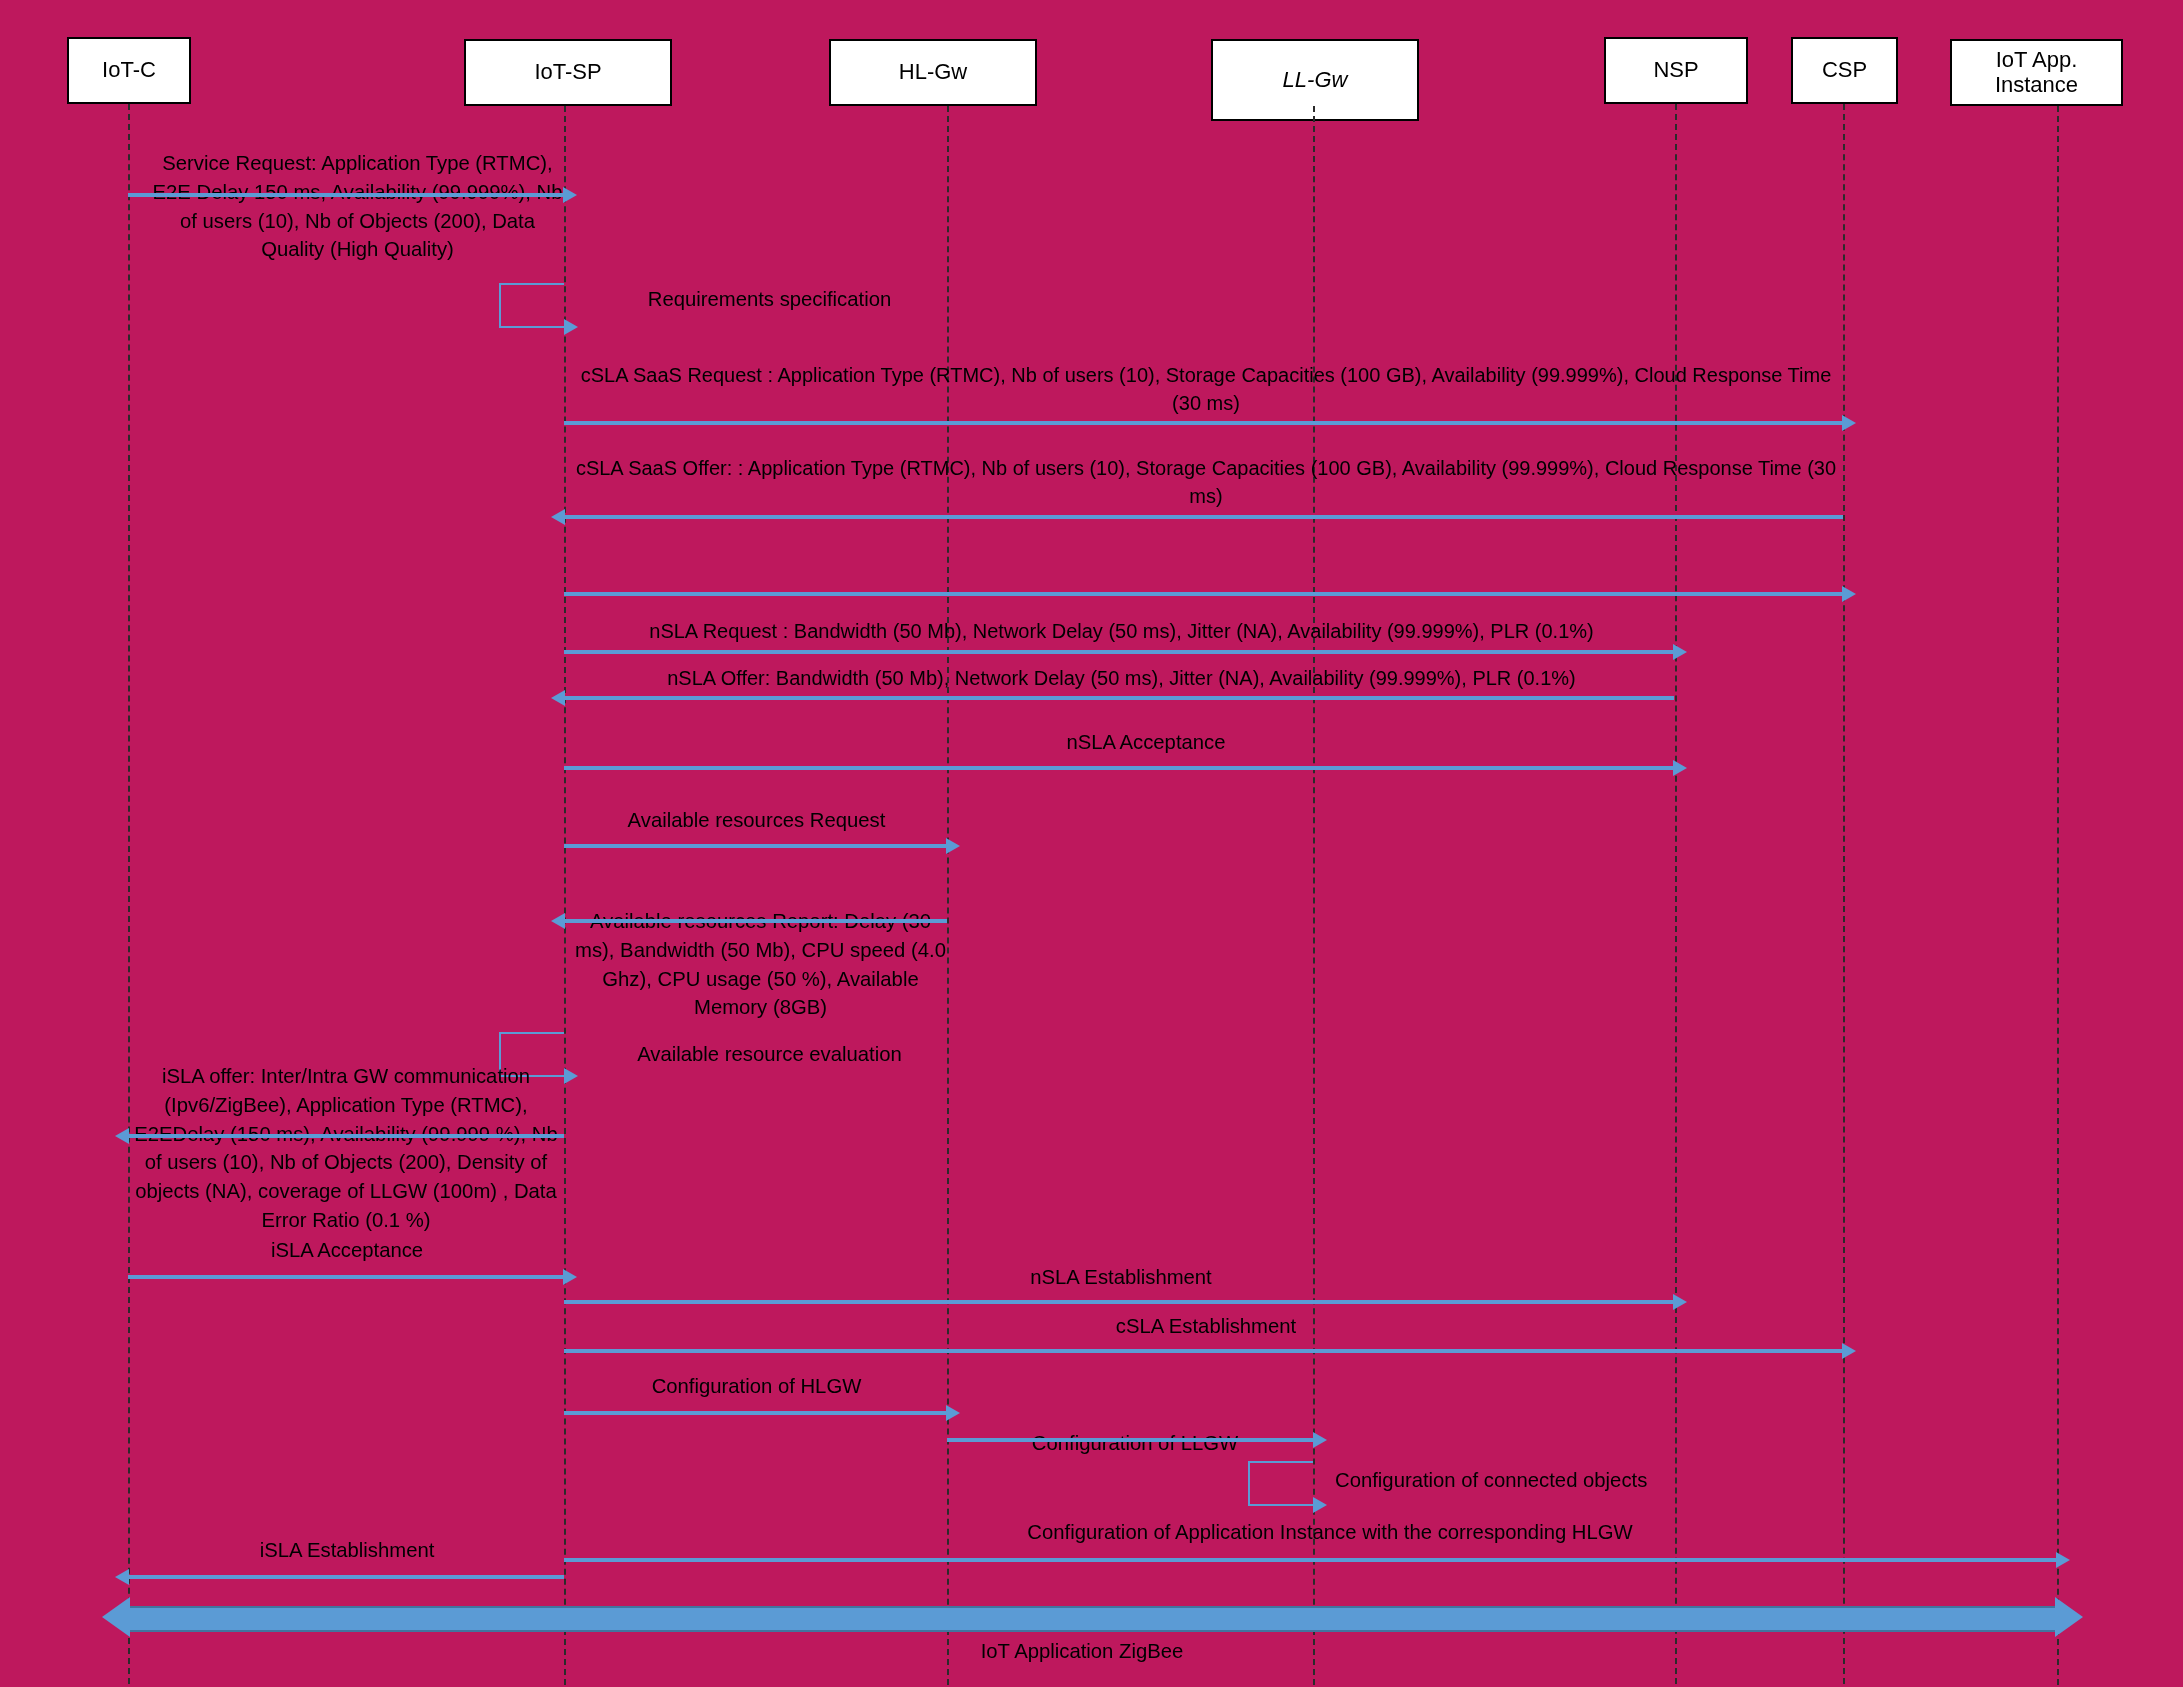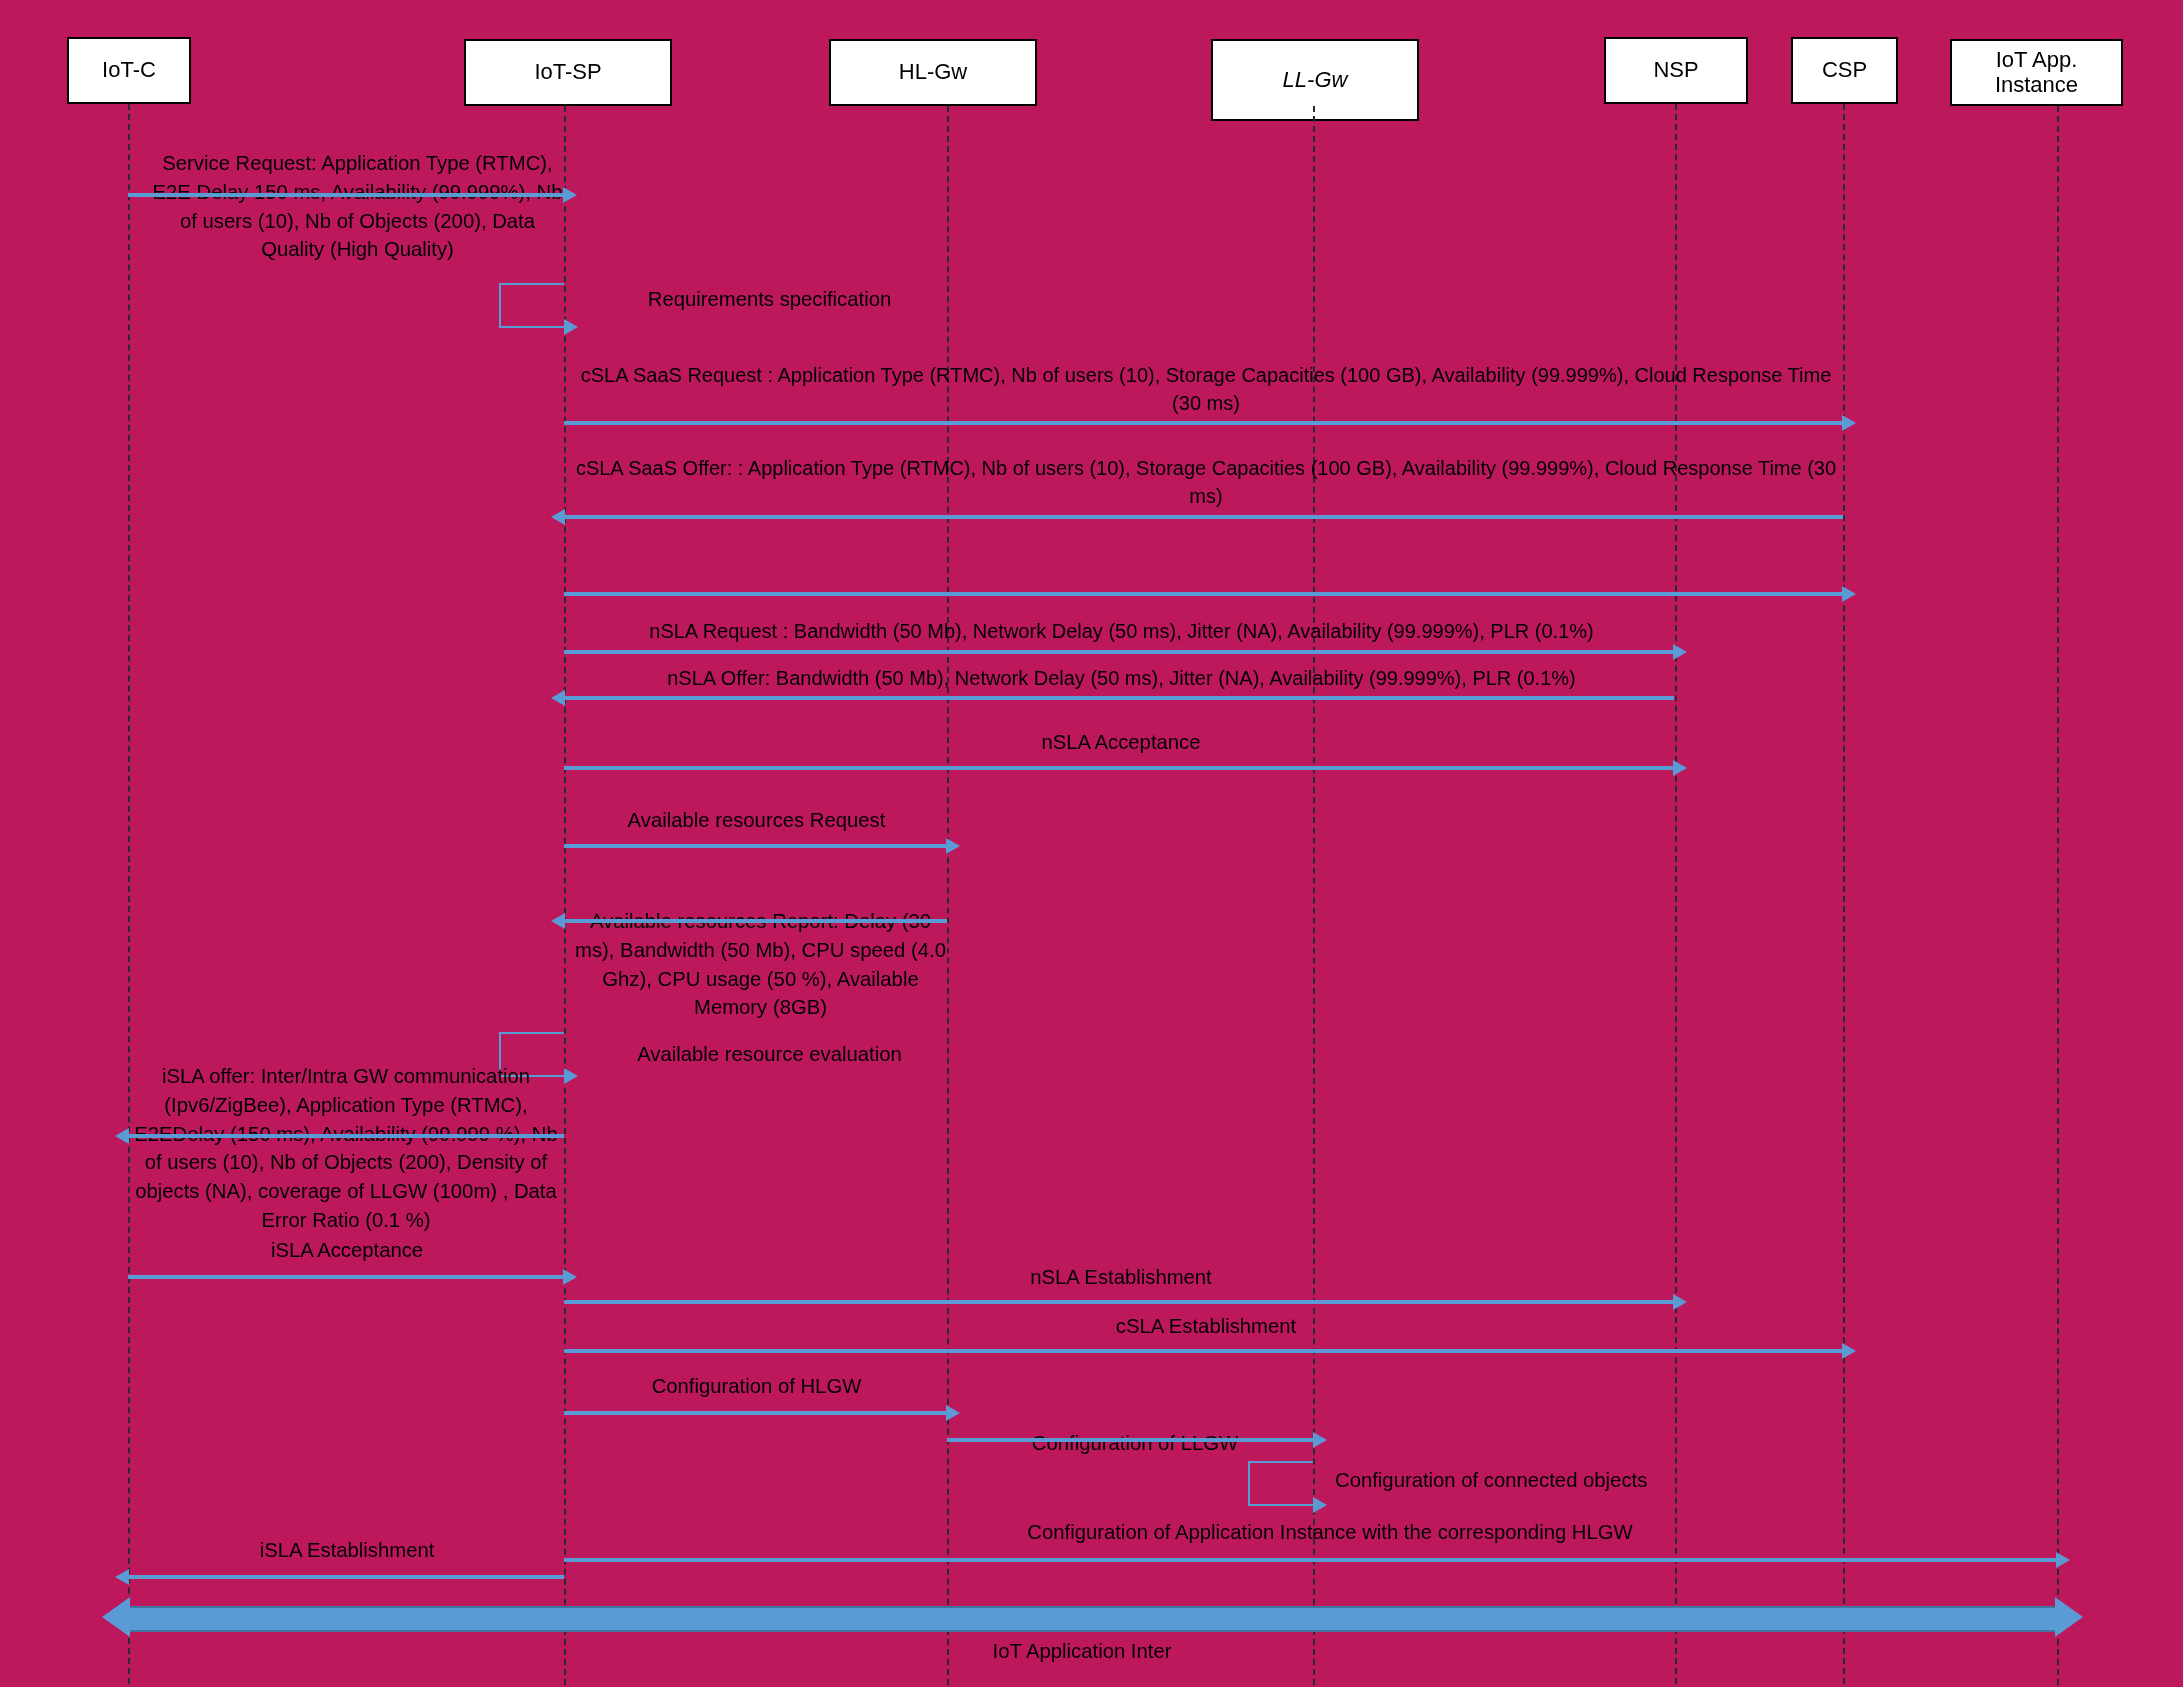--- a/index.html
+++ b/index.html
@@ -125,21 +125,21 @@
     <div class="shaft"></div>
     <div class="head"></div>
   </div>
 
   <div class="label small" style="left:568px;top:664px;width:1107px;">nSLA Offer: Bandwidth (50 Mb), Network Delay (50 ms), Jitter (NA), Availability (99.999%), PLR (0.1%)</div>
   <div class="msg left" style="left:564px;top:696px;width:1110px;">
     <div class="shaft"></div>
     <div class="head"></div>
   </div>
 
-  <div class="label" style="left:858px;top:728px;width:526px;">nSLA Acceptance</div>
+  <div class="label" style="left:883px;top:728px;width:526px;">nSLA Acceptance</div>
   <div class="msg right" style="left:564px;top:766px;width:1110px;">
     <div class="shaft"></div>
     <div class="head"></div>
   </div>
 
   <div class="label" style="left:568px;top:806px;width:377px;">Available resources Request</div>
   <div class="msg right" style="left:564px;top:844px;width:383px;">
     <div class="shaft"></div>
     <div class="head"></div>
   </div>
@@ -206,16 +206,16 @@
   <div class="msg left" style="left:128px;top:1575px;width:436px;">
     <div class="shaft"></div>
     <div class="head"></div>
   </div>
 
   <div class="msg thick both" style="left:128px;top:1615px;width:1929px;">
     <div class="shaft"></div>
     <div class="head h-l"></div>
     <div class="head h-r"></div>
   </div>
-  <div class="label" style="left:819px;top:1637px;width:526px;">IoT Application Inter</div>
+  <div class="label" style="left:819px;top:1637px;width:526px;">IoT Application ZigBee</div>
 
 </div>
 
 
 </body></html>

